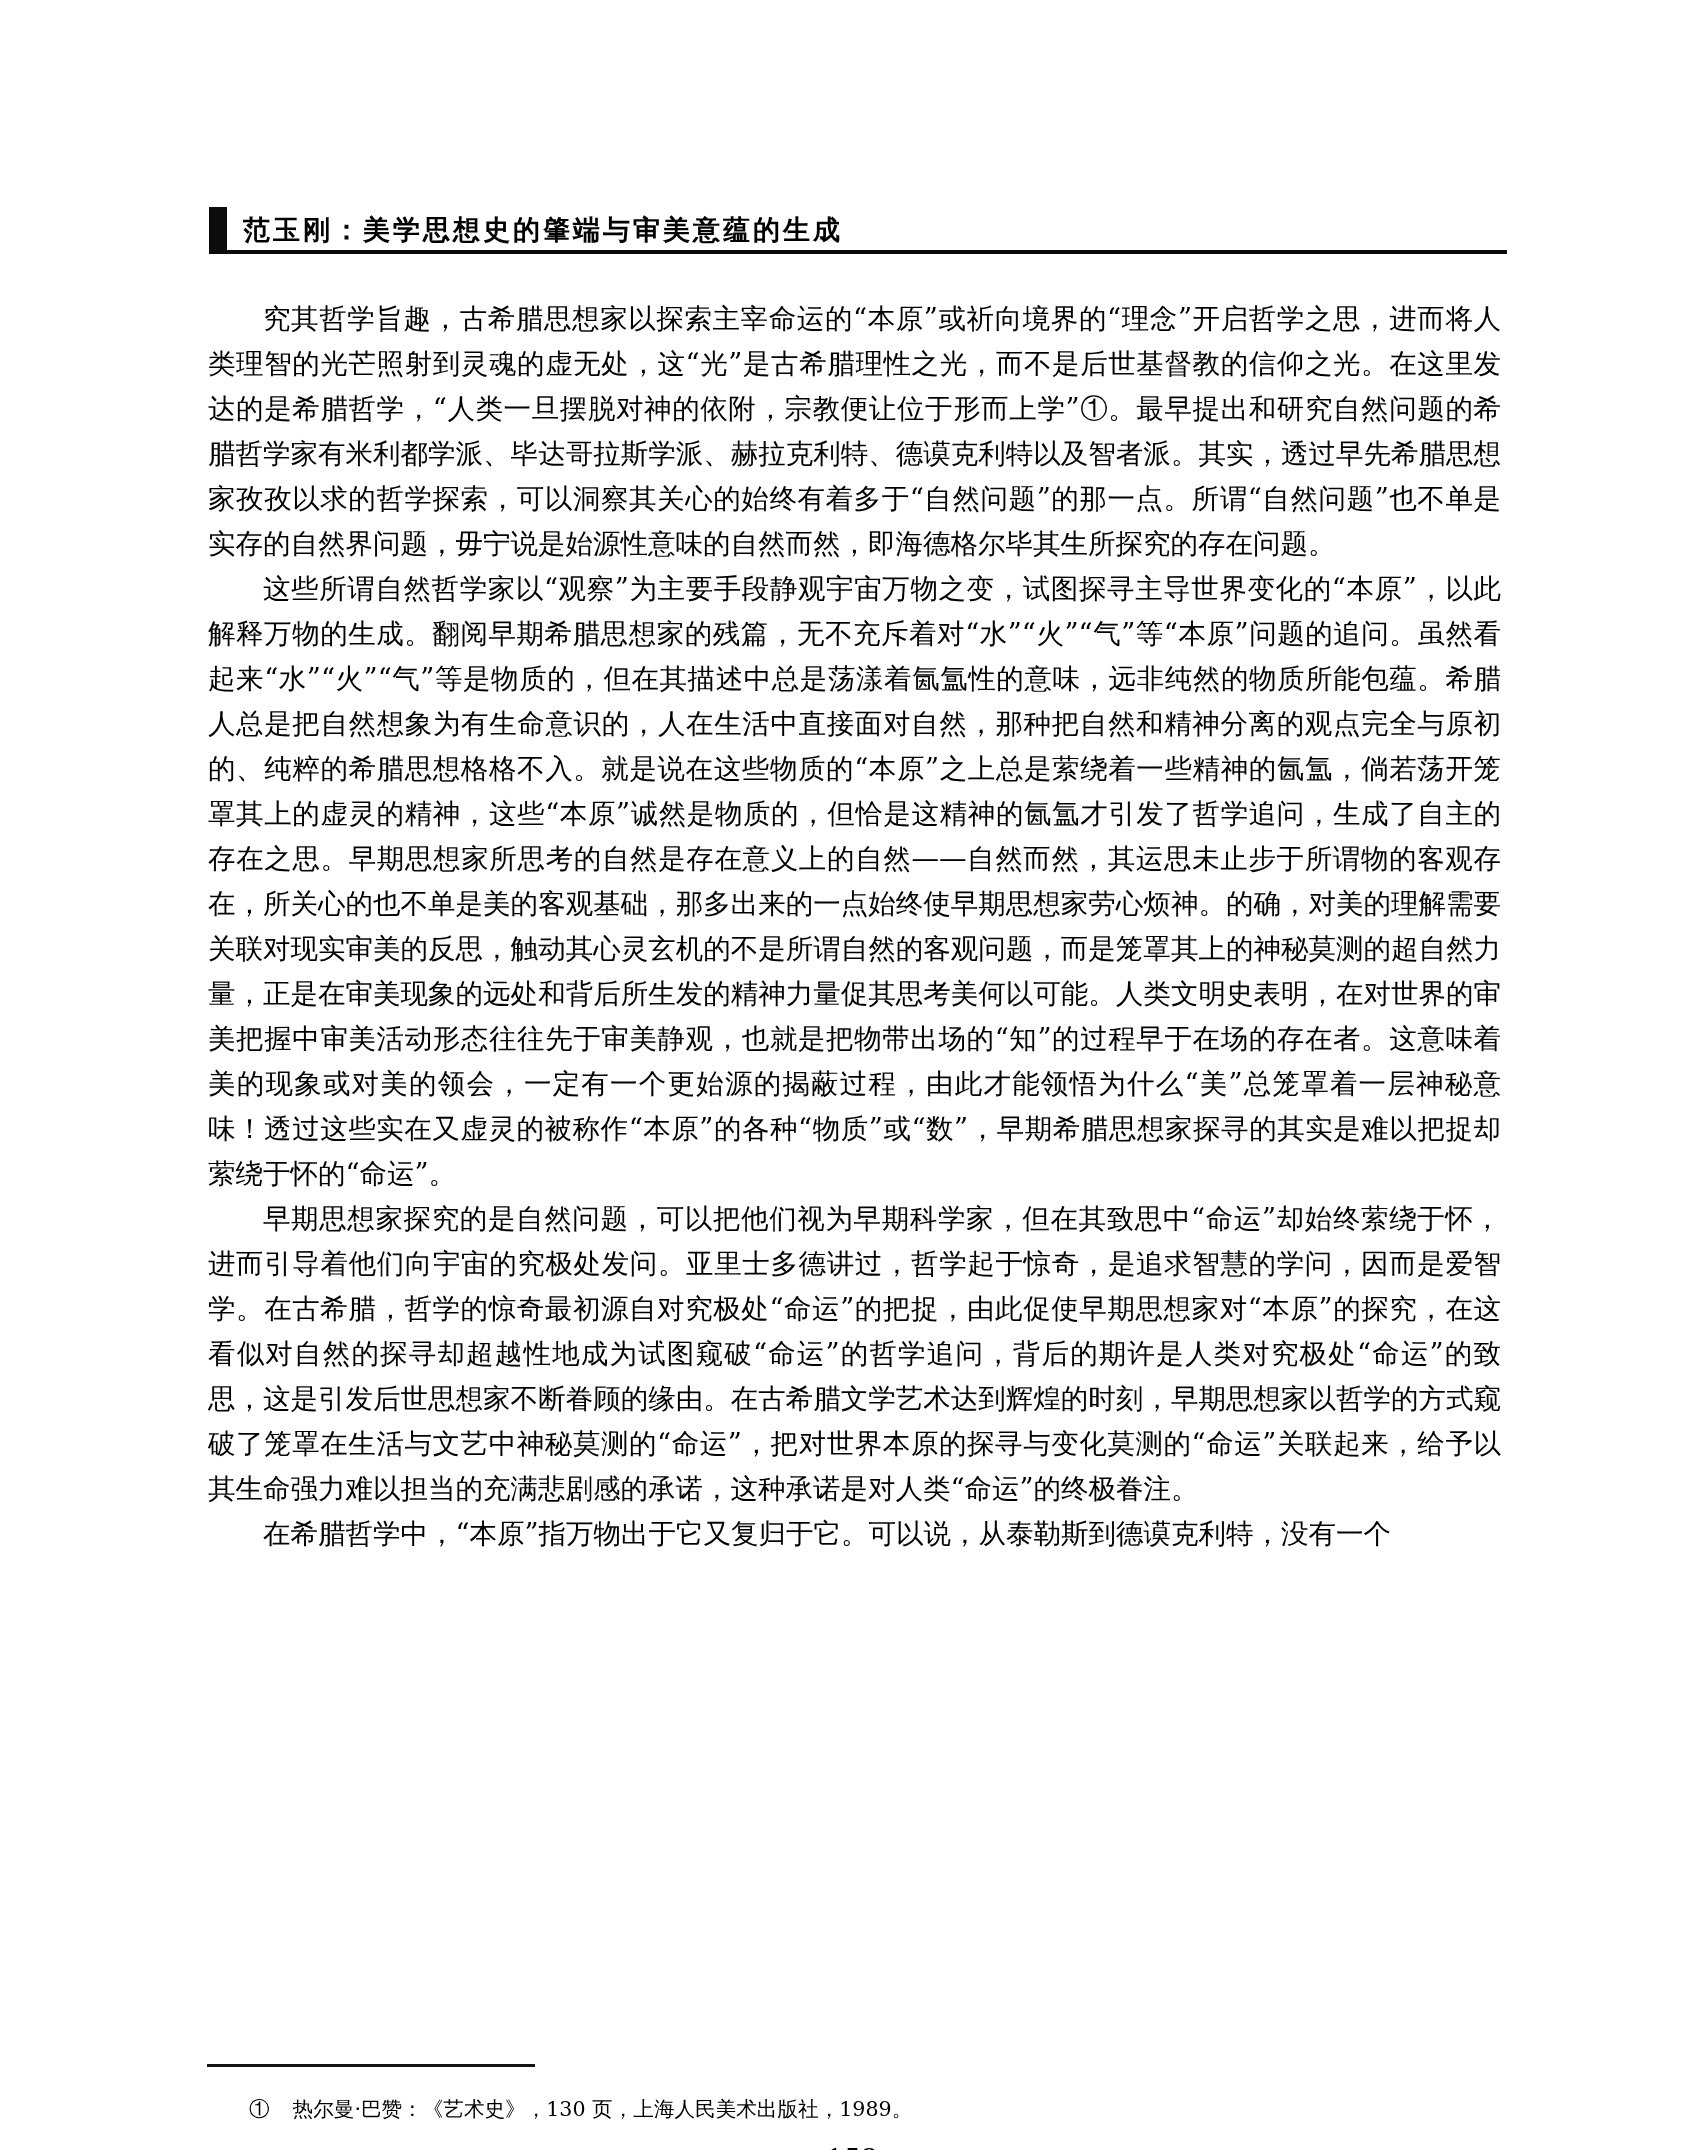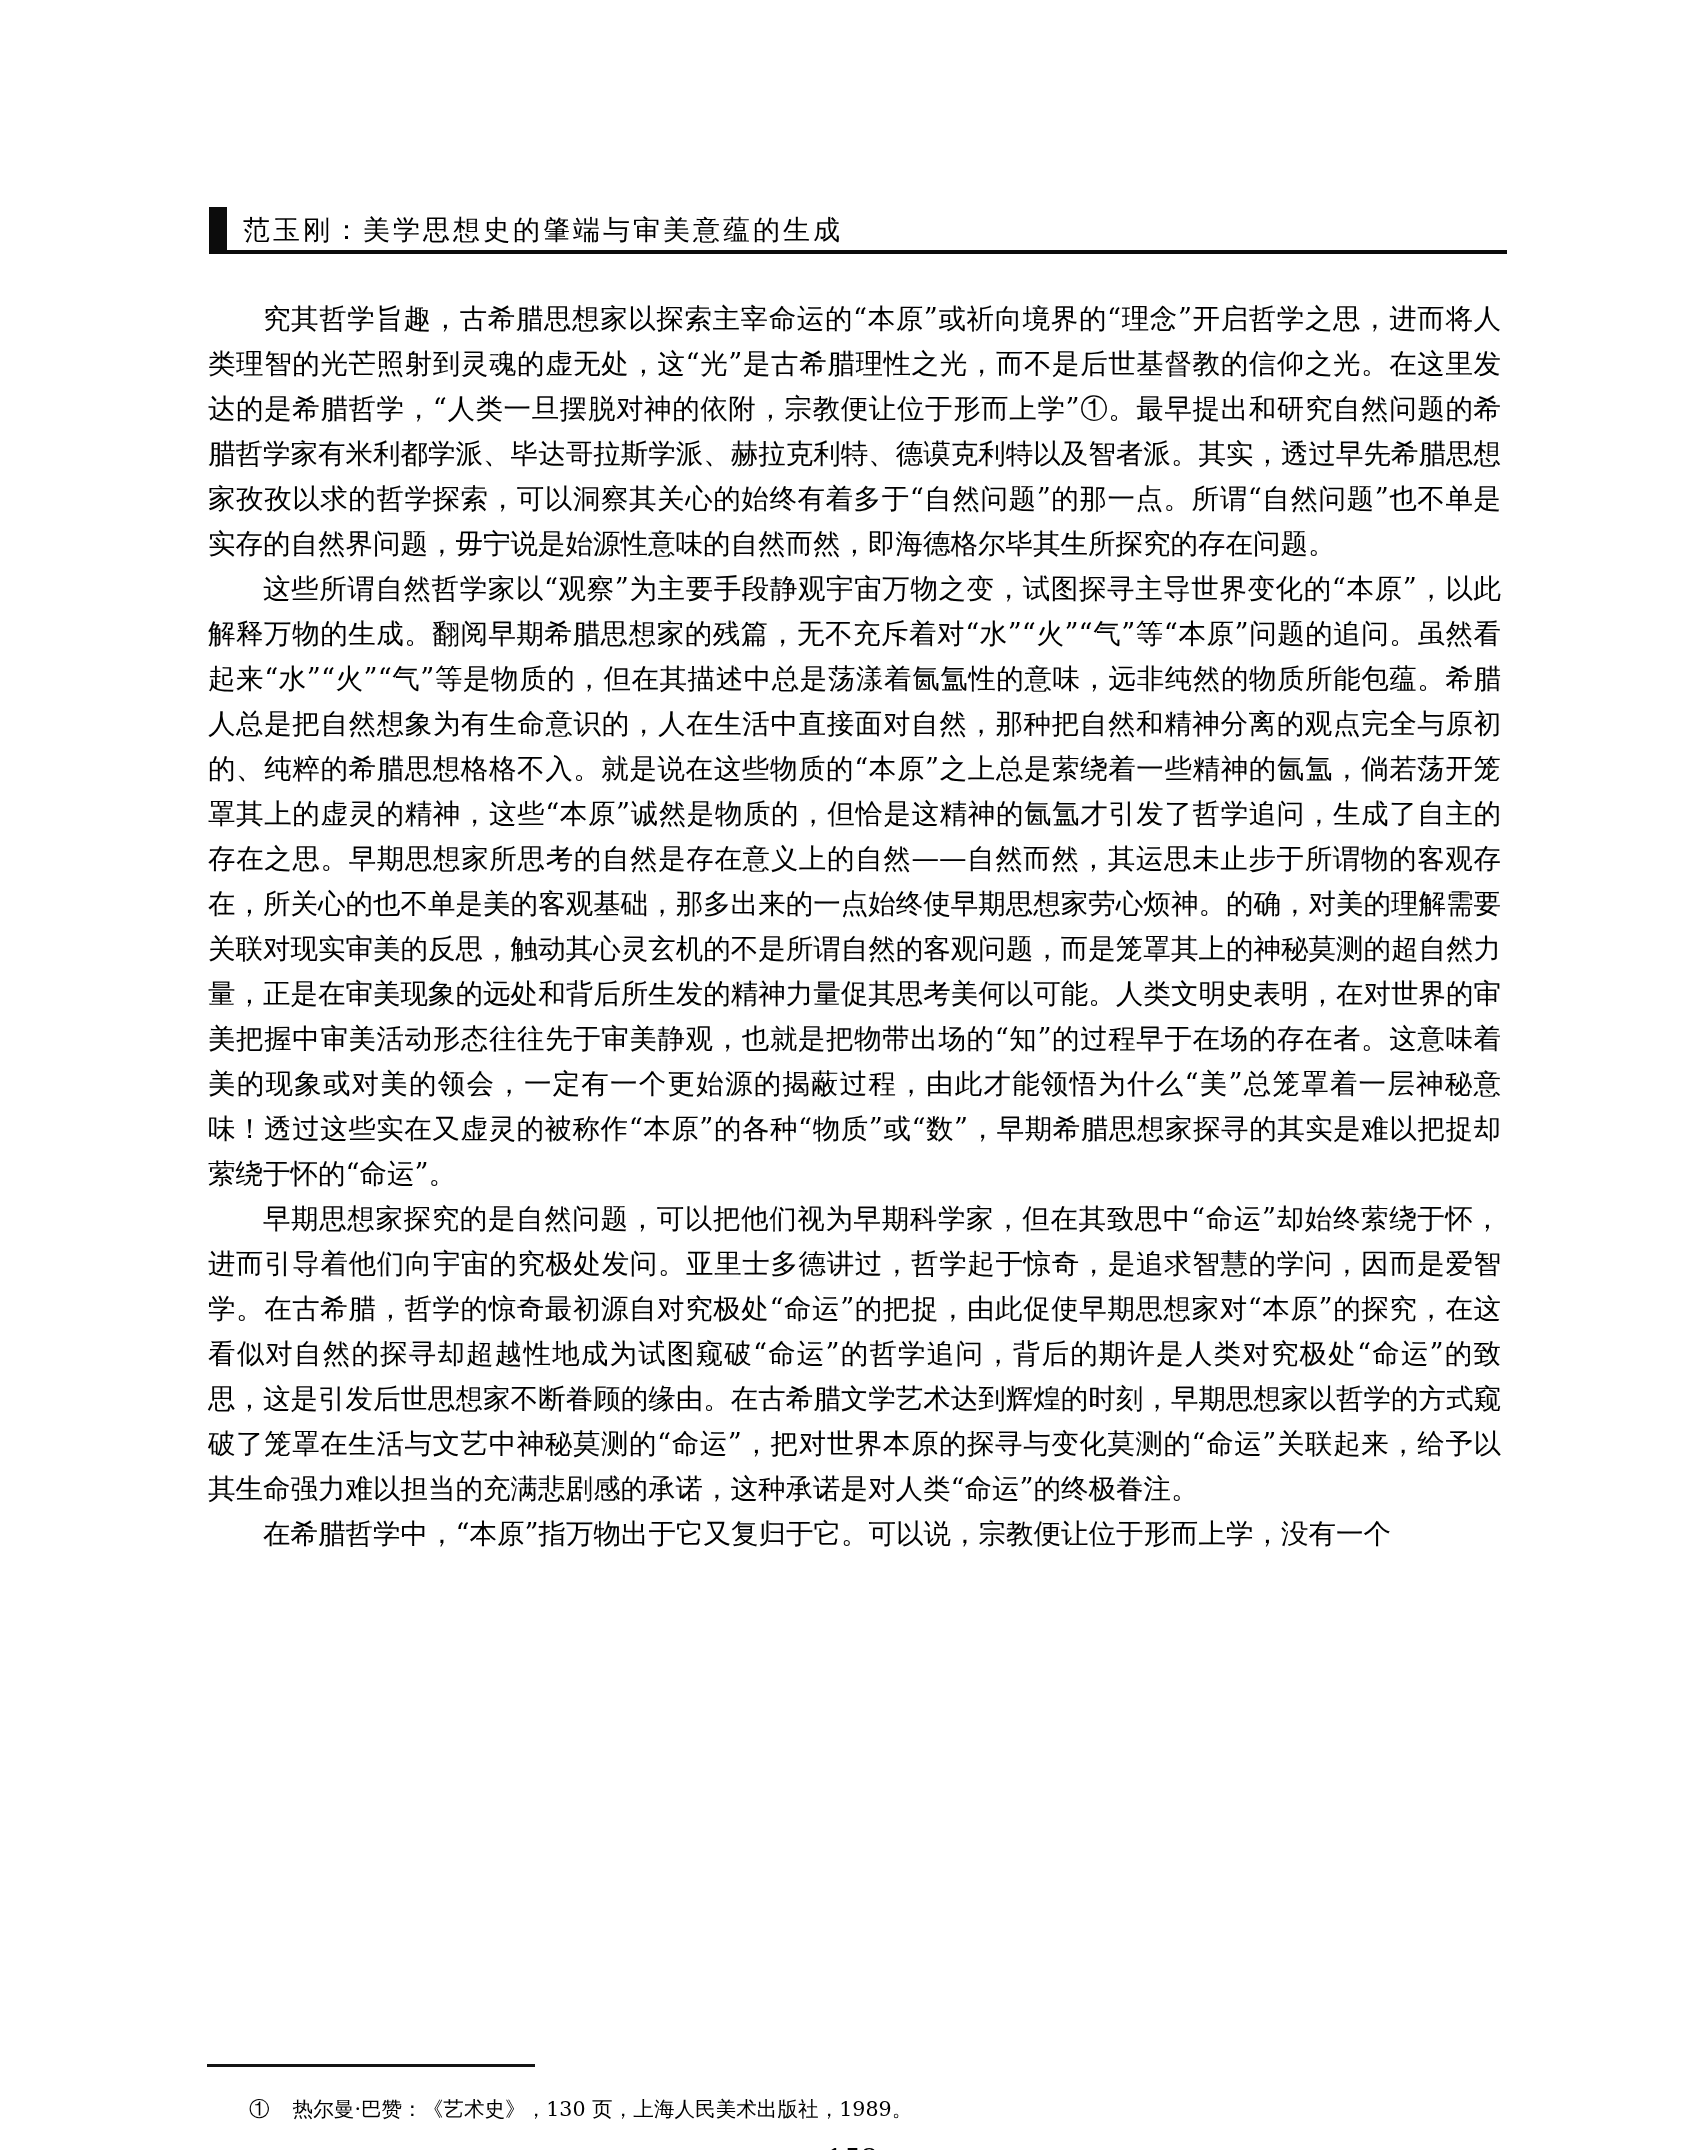--- a/index.html
+++ b/index.html
@@ -17,21 +17,21 @@
   .header-accent-bar {
     position: absolute;
     left: 209px; top: 207px;
     width: 18px; height: 47px;
     background: #0c0c0c;
   }
   .running-title {
     position: absolute;
     left: 243px; top: 212px;
     font-family: "DejaVu Sans", "Liberation Sans", sans-serif;
-    font-weight: normal;
+    font-weight: bold;
     font-size: 27px;
     letter-spacing: 3px;
     white-space: nowrap;
   }
   .header-rule {
     position: absolute;
     left: 209px; top: 250px;
     width: 1298px; height: 3.9px;
     background: #0a0a0a;
   }
@@ -95,21 +95,21 @@
 <div class="page">
 
   <div class="header-accent-bar"></div>
   <div class="running-title">范玉刚：美学思想史的肇端与审美意蕴的生成</div>
   <div class="header-rule"></div>
 
   <main class="article">
     <p>究其哲学旨趣，古希腊思想家以探索主宰命运的“本原”或祈向境界的“理念”开启哲学之思，进而将人类理智的光芒照射到灵魂的虚无处，这“光”是古希腊理性之光，而不是后世基督教的信仰之光。在这里发达的是希腊哲学，“人类一旦摆脱对神的依附，宗教便让位于形而上学”①。最早提出和研究自然问题的希腊哲学家有米利都学派、毕达哥拉斯学派、赫拉克利特、德谟克利特以及智者派。其实，透过早先希腊思想家孜孜以求的哲学探索，可以洞察其关心的始终有着多于“自然问题”的那一点。所谓“自然问题”也不单是实存的自然界问题，毋宁说是始源性意味的自然而然，即海德格尔毕其生所探究的存在问题。</p>
     <p>这些所谓自然哲学家以“观察”为主要手段静观宇宙万物之变，试图探寻主导世界变化的“本原”，以此解释万物的生成。翻阅早期希腊思想家的残篇，无不充斥着对“水”“火”“气”等“本原”问题的追问。虽然看起来“水”“火”“气”等是物质的，但在其描述中总是荡漾着氤氲性的意味，远非纯然的物质所能包蕴。希腊人总是把自然想象为有生命意识的，人在生活中直接面对自然，那种把自然和精神分离的观点完全与原初的、纯粹的希腊思想格格不入。就是说在这些物质的“本原”之上总是萦绕着一些精神的氤氲，倘若荡开笼罩其上的虚灵的精神，这些“本原”诚然是物质的，但恰是这精神的氤氲才引发了哲学追问，生成了自主的存在之思。早期思想家所思考的自然是存在意义上的自然——自然而然，其运思未止步于所谓物的客观存在，所关心的也不单是美的客观基础，那多出来的一点始终使早期思想家劳心烦神。的确，对美的理解需要关联对现实审美的反思，触动其心灵玄机的不是所谓自然的客观问题，而是笼罩其上的神秘莫测的超自然力量，正是在审美现象的远处和背后所生发的精神力量促其思考美何以可能。人类文明史表明，在对世界的审美把握中审美活动形态往往先于审美静观，也就是把物带出场的“知”的过程早于在场的存在者。这意味着美的现象或对美的领会，一定有一个更始源的揭蔽过程，由此才能领悟为什么“美”总笼罩着一层神秘意味！透过这些实在又虚灵的被称作“本原”的各种“物质”或“数”，早期希腊思想家探寻的其实是难以把捉却萦绕于怀的“命运”。</p>
     <p>早期思想家探究的是自然问题，可以把他们视为早期科学家，但在其致思中“命运”却始终萦绕于怀，进而引导着他们向宇宙的究极处发问。亚里士多德讲过，哲学起于惊奇，是追求智慧的学问，因而是爱智学。在古希腊，哲学的惊奇最初源自对究极处“命运”的把捉，由此促使早期思想家对“本原”的探究，在这看似对自然的探寻却超越性地成为试图窥破“命运”的哲学追问，背后的期许是人类对究极处“命运”的致思，这是引发后世思想家不断眷顾的缘由。在古希腊文学艺术达到辉煌的时刻，早期思想家以哲学的方式窥破了笼罩在生活与文艺中神秘莫测的“命运”，把对世界本原的探寻与变化莫测的“命运”关联起来，给予以其生命强力难以担当的充满悲剧感的承诺，这种承诺是对人类“命运”的终极眷注。</p>
-    <p>在希腊哲学中，“本原”指万物出于它又复归于它。可以说，宗教便让位于形而上学，没有一个</p>
+    <p>在希腊哲学中，“本原”指万物出于它又复归于它。可以说，从泰勒斯到德谟克利特，没有一个</p>
   </main>
 
   <div class="footnote-rule"></div>
   <div class="footnote">
     <span class="marker">①</span><span>热尔曼·巴赞：《艺术史》，130 页，上海人民美术出版社，1989。</span>
   </div>
 
   <div class="page-number">— 152 —</div>
 
 </div>

